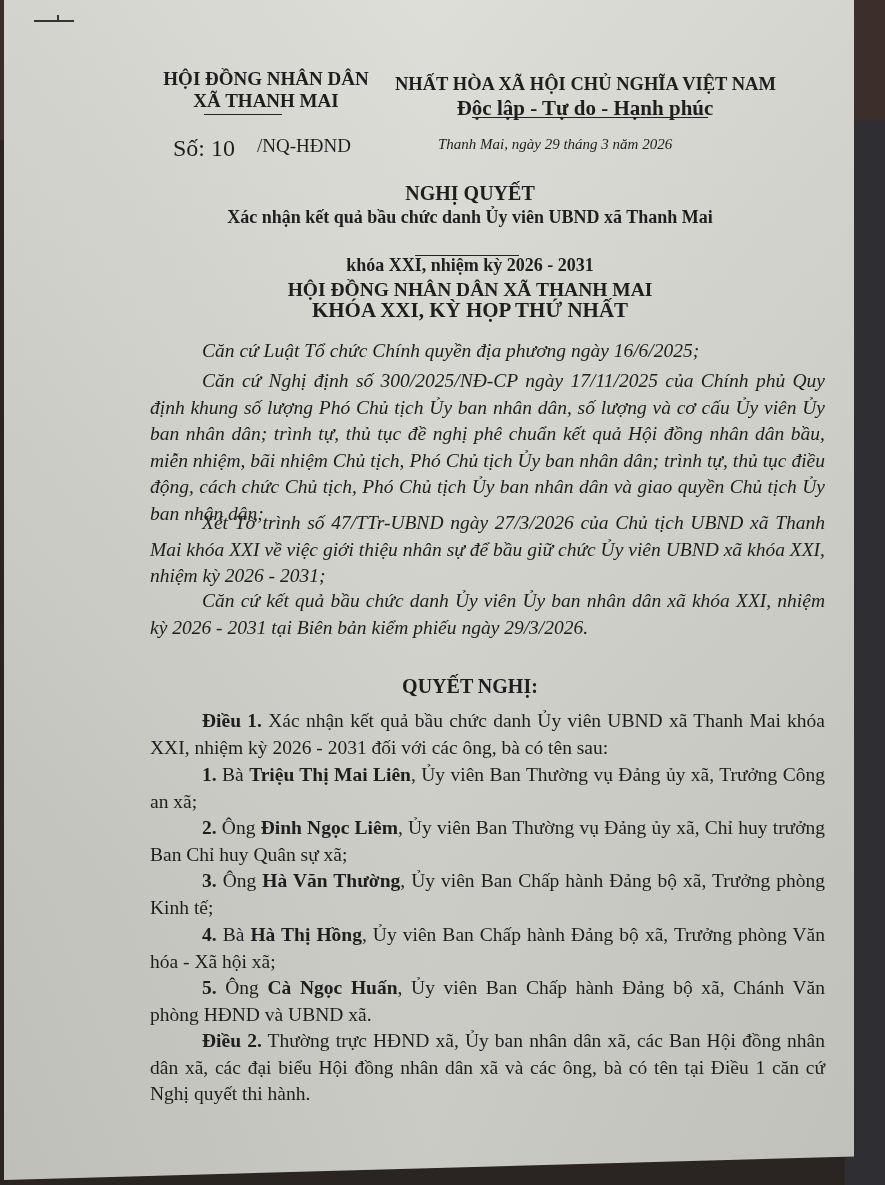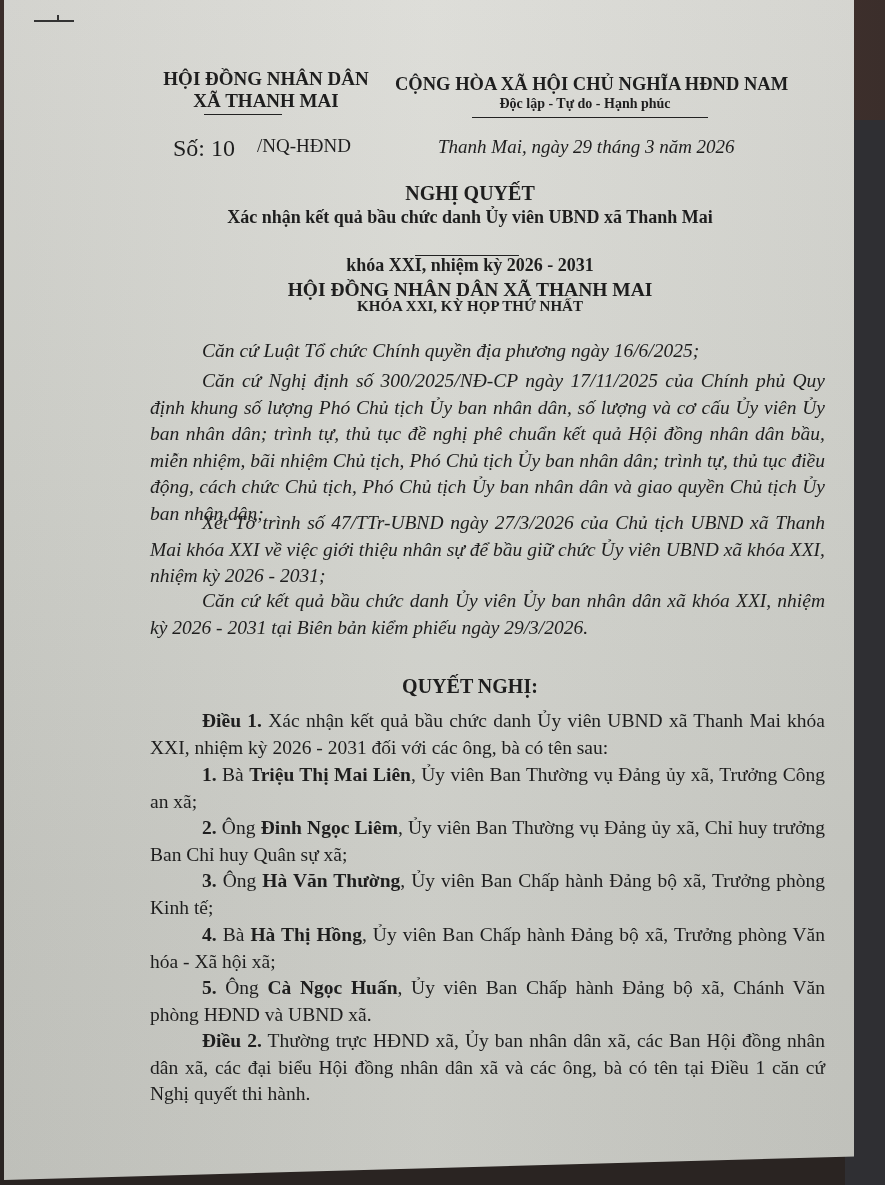--- a/index.html
+++ b/index.html
@@ -40,35 +40,35 @@
 <div class="bg-top"></div>
 <div class="bg-right"></div>
 
 <div class="paper"></div>
 <div class="mark"></div>
 
 <div class="abs hdr center" style="left:150px; top:68px; width:232px;">HỘI ĐỒNG NHÂN DÂN</div>
 <div class="abs hdr center" style="left:150px; top:90px; width:232px;">XÃ THANH MAI</div>
 <div class="uline" style="left:204px; top:114px; width:78px;"></div>
 
-<div class="abs hdr center" style="left:395px; top:74px; width:380px; font-size:18.5px;">CỘNG HÒA XÃ HỘI CHỦ NGHĨA HĐND NAM</div>
-<div class="abs hdr center" style="left:395px; top:96px; width:380px; font-size:14px;font-family:Liberation Serif, serif;">Độc lập - Tự do - Hạnh phúc</div>
+<div class="abs hdr center" style="left:395px; top:74px; width:380px; font-size:18.5px;">NHẤT HÒA XÃ HỘI CHỦ NGHĨA VIỆT NAM</div>
+<div class="abs hdr center" style="left:395px; top:96px; width:380px; font-size:21px;font-family:Liberation Serif, serif;">Độc lập - Tự do - Hạnh phúc</div>
 <div class="uline" style="left:472px; top:117px; width:236px;"></div>
 
 <div class="abs" style="left:173px; top:135px; font-size:24px;">Số: 10</div>
 <div class="abs" style="left:257px; top:135px; font-size:19px;">/NQ-HĐND</div>
-<div class="abs i" style="left:438px; top:136px; font-size:19px;">Thanh Mai, ngày 29 tháng 3 năm 2026</div>
+<div class="abs i" style="left:438px; top:136px; font-size:15px;">Thanh Mai, ngày 29 tháng 3 năm 2026</div>
 
 <div class="abs hdr center" style="left:150px; top:182px; width:640px; font-size:20px;">NGHỊ QUYẾT</div>
 <div class="abs hdr center" style="left:150px; top:207px; width:640px; font-size:18px;">Xác nhận kết quả bầu chức danh Ủy viên UBND xã Thanh Mai</div>
 <div class="abs hdr center" style="left:150px; top:230px; width:640px; font-size:18px;margin-top:25px;">khóa XXI, nhiệm kỳ 2026 - 2031</div>
 <div class="uline" style="left:415px; top:255px; width:104px;"></div>
 
 <div class="abs hdr center" style="left:150px; top:279px; width:640px; font-size:19.5px;">HỘI ĐỒNG NHÂN DÂN XÃ THANH MAI</div>
-<div class="abs hdr center" style="left:150px; top:298px; width:640px; font-size:15px;">KHÓA XXI, KỲ HỌP THỨ NHẤT</div>
+<div class="abs hdr center" style="left:150px; top:298px; width:640px; font-size:21px;">KHÓA XXI, KỲ HỌP THỨ NHẤT</div>
 
 <div class="p i ind just" style="top:338px;">Căn cứ Luật Tổ chức Chính quyền địa phương ngày 16/6/2025;</div>
 <div class="p i ind just" style="top:368px;">Căn cứ Nghị định số 300/2025/NĐ-CP ngày 17/11/2025 của Chính phủ Quy định khung số lượng Phó Chủ tịch Ủy ban nhân dân, số lượng và cơ cấu Ủy viên Ủy ban nhân dân; trình tự, thủ tục đề nghị phê chuẩn kết quả Hội đồng nhân dân bầu, miễn nhiệm, bãi nhiệm Chủ tịch, Phó Chủ tịch Ủy ban nhân dân; trình tự, thủ tục điều động, cách chức Chủ tịch, Phó Chủ tịch Ủy ban nhân dân và giao quyền Chủ tịch Ủy ban nhân dân;</div>
 <div class="p i ind just" style="top:510px;">Xét Tờ trình số 47/TTr-UBND ngày 27/3/2026 của Chủ tịch UBND xã Thanh Mai khóa XXI về việc giới thiệu nhân sự để bầu giữ chức Ủy viên UBND xã khóa XXI, nhiệm kỳ 2026 - 2031;</div>
 <div class="p i ind just" style="top:588px;">Căn cứ kết quả bầu chức danh Ủy viên Ủy ban nhân dân xã khóa XXI, nhiệm kỳ 2026 - 2031 tại Biên bản kiểm phiếu ngày 29/3/2026.</div>
 
 <div class="abs hdr center" style="left:150px; top:675px; width:640px; font-size:20px;">QUYẾT NGHỊ:</div>
 
 <div class="p ind just" style="top:708px;">
   <b>Điều 1.</b><span> Xác nhận kết quả bầu chức danh Ủy viên UBND xã  Thanh Mai khóa XXI, nhiệm kỳ 2026 - 2031 đối với các ông, bà có tên sau:</span>

